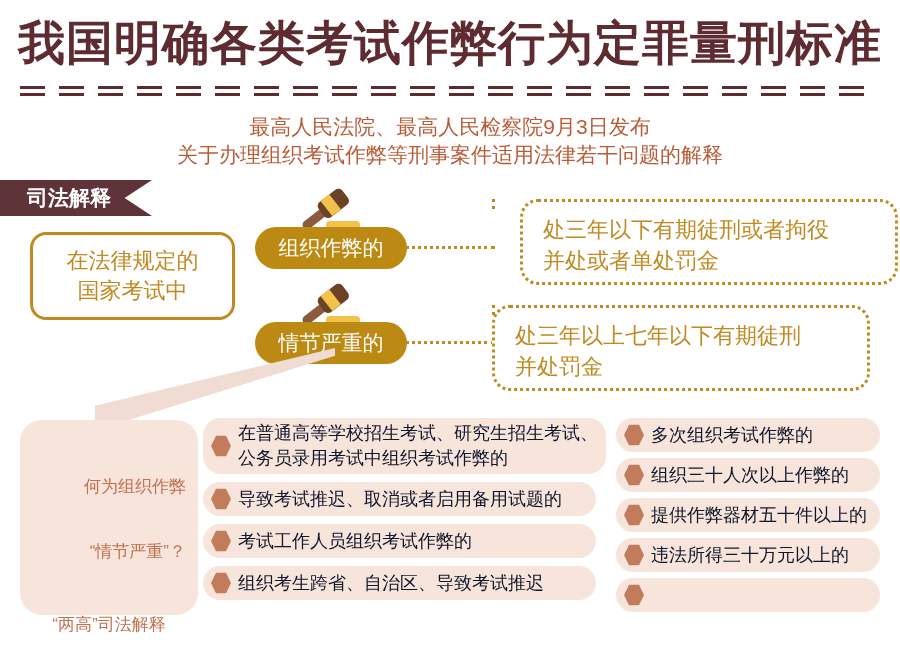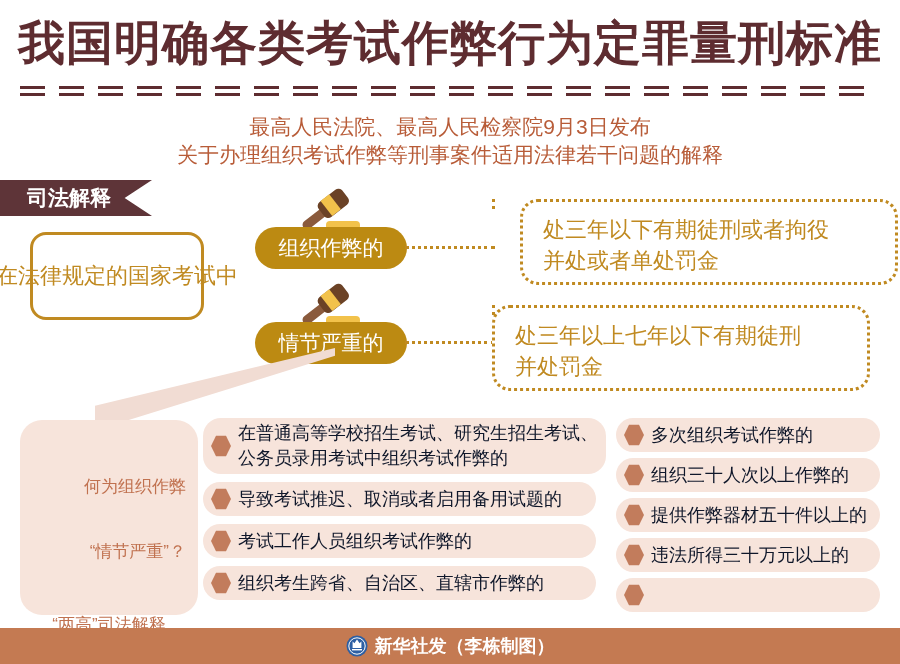--- a/index.html
+++ b/index.html
@@ -63,26 +63,26 @@
     line-height: 36px;
     text-align: center;
     padding-right: 14px;
     clip-path: polygon(0 0, 100% 0, 82% 50%, 100% 100%, 0 100%);
   }
 
   
   .law-box {
     position: absolute;
     left: 30px; top: 232px;
-    width: 174px; height: 88px;
+    width: 205px; height: 88px;
     border: 3px solid #C08A21;
     border-radius: 16px;
     background: #ffffff;
     display: flex; align-items: center; justify-content: center;
-    flex-direction: row;
+    flex-direction: column;
   }
   .law-box span {
     color: #C08A21;
     font-size: 22px;
     line-height: 30px;
     white-space: nowrap;
   }
 
   
   .pill {
@@ -369,21 +369,21 @@
     <span class="ltext">导致考试推迟、取消或者启用备用试题的</span>
   </div>
 
   <div class="lpill" style="left:203px; top:524px; width:393px; height:34px;">
     <span class="hexb"></span>
     <span class="ltext">考试工作人员组织考试作弊的</span>
   </div>
 
   <div class="lpill" style="left:203px; top:566px; width:393px; height:34px;">
     <span class="hexb"></span>
-    <span class="ltext">组织考生跨省、自治区、直辖市作弊的</span>
+    <span class="ltext">组织考生跨省、自治区、导致考试推迟</span>
   </div>
 
   <div class="lpill" style="left:616px; top:418px; width:264px; height:34px;">
     <span class="hexb"></span>
     <span class="ltext">多次组织考试作弊的</span>
   </div>
   <div class="lpill" style="left:616px; top:458px; width:264px; height:34px;">
     <span class="hexb"></span>
     <span class="ltext">组织三十人次以上作弊的</span>
   </div>
@@ -392,25 +392,16 @@
     <span class="ltext">提供作弊器材五十件以上的</span>
   </div>
   <div class="lpill" style="left:616px; top:538px; width:264px; height:34px;">
     <span class="hexb"></span>
     <span class="ltext">违法所得三十万元以上的</span>
   </div>
   <div class="lpill" style="left:616px; top:578px; width:264px; height:34px;">
     <span class="hexb"></span>
   </div>
 
-  <div class="footer">
-    <svg class="xh-logo" viewBox="0 0 22 22">
-      <circle cx="11" cy="11" r="10.5" fill="#2E5FA3"></circle>
-      <circle cx="11" cy="11" r="8.2" fill="none" stroke="#ffffff" stroke-width="1"></circle>
-      <path d="M11 4.4 L13.6 8.2 L15.4 6.6 L15.4 13 L6.6 13 L6.6 6.6 L8.4 8.2 Z" fill="#ffffff"></path>
-      <rect x="6" y="14" width="10" height="1.4" fill="#ffffff"></rect>
-    </svg>
-    <span class="credit">新华社发（李栋制图）</span>
-  </div>
 
 <div class="dotline v" style="left: 492px; top: 199px; height: 10px;"></div>
     <div class="dotline v" style="left: 492px; top: 305px; height: 10px;"></div>
   </div>
 
 </body></html>

